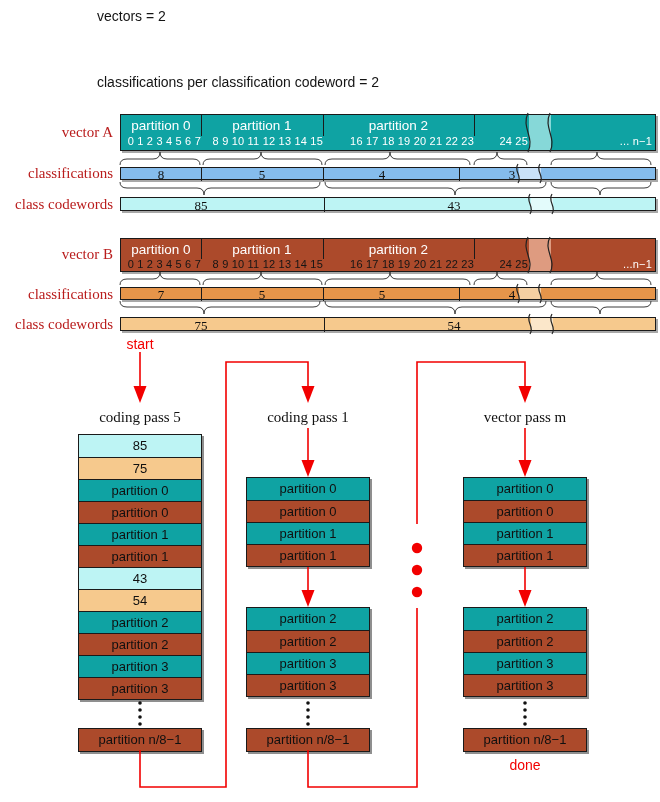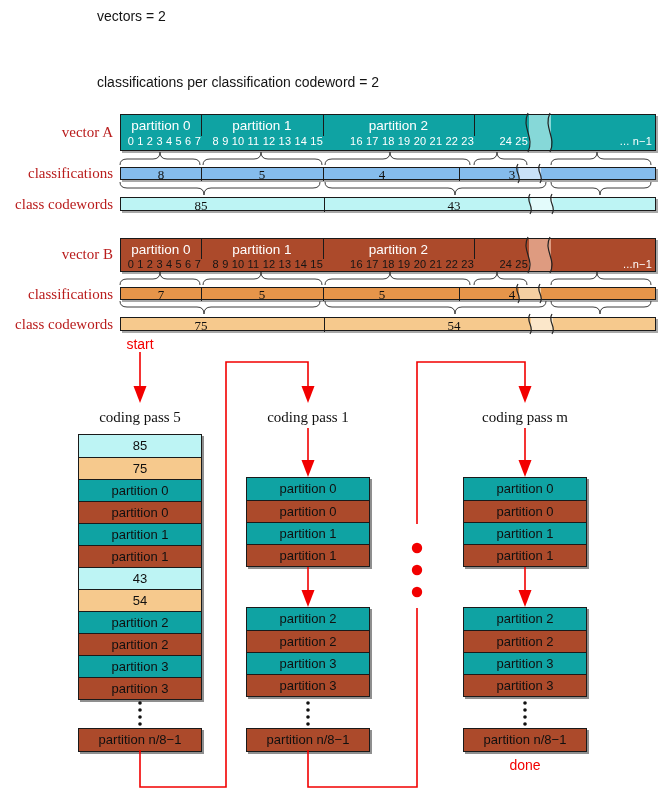--- a/index.html
+++ b/index.html
@@ -163,21 +163,21 @@
   <div class="stack" style="left:246px;top:607px">
     <div class="sbox c-teal">partition 2</div>
     <div class="sbox c-brown">partition 2</div>
     <div class="sbox c-teal">partition 3</div>
     <div class="sbox c-brown">partition 3</div>
   </div>
   <div class="stack" style="left:246px;top:728px">
     <div class="sbox c-brown">partition n/8−1</div>
   </div>
 
-  <div class="ptitle" style="left:463px;top:409px">coding pass m</div>
+  <div class="ptitle" style="left:463px;top:409px">vector pass m</div>
   <div class="stack" style="left:463px;top:477px">
     <div class="sbox c-teal">partition 0</div>
     <div class="sbox c-brown">partition 0</div>
     <div class="sbox c-teal">partition 1</div>
     <div class="sbox c-brown">partition 1</div>
   </div>
   <div class="stack" style="left:463px;top:607px">
     <div class="sbox c-teal">partition 2</div>
     <div class="sbox c-brown">partition 2</div>
     <div class="sbox c-teal">partition 3</div>

